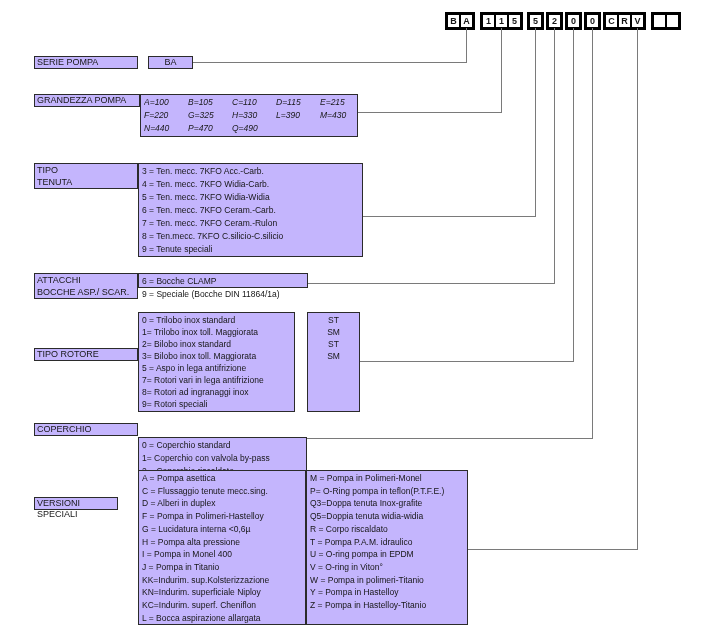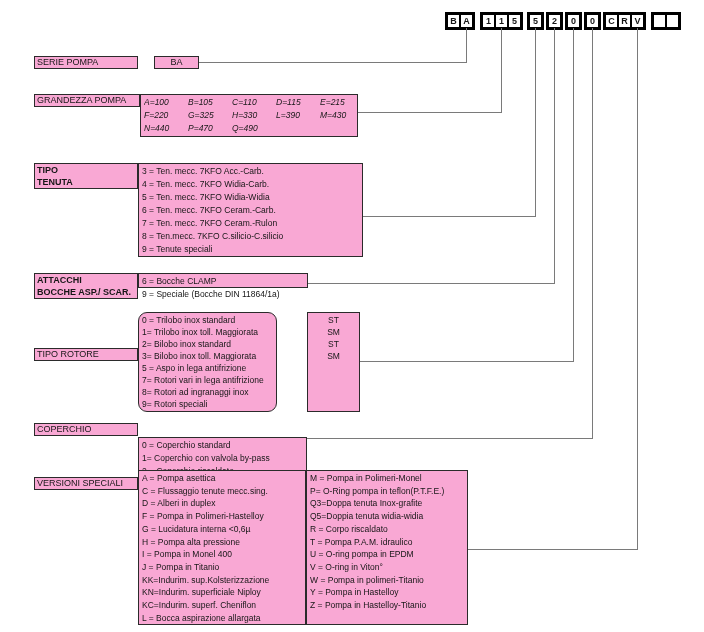--- a/index.html
+++ b/index.html
@@ -1,21 +1,21 @@
 <!DOCTYPE html>
 <html><head>
 <meta charset="utf-8">
 <style>
   html,body{margin:0;padding:0;background:#fff;}
   .page{position:relative;width:704px;height:632px;background:#fff;
         font-family:"Liberation Sans",sans-serif;font-size:9px;color:#161616;overflow:hidden;}
-  .box{position:absolute;border:1px solid #2b2b2b;box-sizing:border-box;background:#f9a8d4;}
+  .box{position:absolute;border:1px solid #2b2b2b;box-sizing:border-box;background:#c4b5fd;}
   .labelbox{padding:0 2px;}
   .one-line{height:13px;line-height:11px;}
-  .two-line{height:26px;line-height:12px;font-weight:bold;}
+  .two-line{height:26px;line-height:12px;}
   .valuebox{padding:1px 3px;}
   .row{white-space:nowrap;overflow:hidden;font-size:8.5px;line-height:13px;}
   .lh12 .row{line-height:12px;}
   .lh127 .row{line-height:12.7px;}
   .center .row{text-align:center;}
   .centertext{text-align:center;}
   .gcell{display:inline-block;width:44px;font-style:italic;}
   .codegroup{position:absolute;top:12px;border:2px solid #000;display:flex;background:#fff;}
   .codecell{width:11px;height:12px;border:1px solid #000;box-sizing:content-box;
             font-weight:bold;font-size:9px;line-height:12px;text-align:center;background:#fff;}
@@ -72,21 +72,21 @@
   <div class="hline" style="left:358px;top:112px;width:144px;"></div>
   <div class="hline" style="left:363px;top:216px;width:173px;"></div>
   <div class="hline" style="left:308px;top:283px;width:247px;"></div>
   <div class="hline" style="left:360px;top:361px;width:214px;"></div>
   <div class="hline" style="left:307px;top:438px;width:286px;"></div>
   <div class="hline" style="left:468px;top:549px;width:170px;"></div>
 
   <div class="box labelbox one-line" style="left:34px;top:56px;width:104px;">
     <span>SERIE POMPA</span>
   </div>
-  <div class="box one-line centertext" style="left:154px;top:56px;width:45px;line-height:11px;">
+  <div class="box one-line centertext" style="left:148px;top:56px;width:45px;line-height:11px;">
     <span>BA</span>
   </div>
 
   <div class="box labelbox one-line" style="left:34px;top:94px;width:106px;">
     <span>GRANDEZZA POMPA</span>
   </div>
   <div class="box valuebox" style="left:140px;top:94px;width:218px;height:43px;">
       <div class="row"><span class="gcell">A=100</span><span class="gcell">B=105</span><span class="gcell">C=110</span><span class="gcell">D=115</span><span class="gcell">E=215</span></div>
       <div class="row"><span class="gcell">F=220</span><span class="gcell">G=325</span><span class="gcell">H=330</span><span class="gcell">L=390</span><span class="gcell">M=430</span></div>
       <div class="row"><span class="gcell">N=440</span><span class="gcell">P=470</span><span class="gcell">Q=490</span></div>
@@ -111,21 +111,21 @@
     <span style="display:block">BOCCHE ASP./ SCAR.</span>
   </div>
   <div class="box valuebox" style="left:138px;top:273px;width:170px;height:15px;">
       <div class="row">6 = Bocche CLAMP</div>
       <div class="row">9 =  Speciale (Bocche DIN 11864/1a)</div>
     </div>
 
   <div class="box labelbox one-line" style="left:34px;top:312px;width:104px;margin-top:36px;">
     <span>TIPO ROTORE</span>
   </div>
-  <div class="box valuebox lh12" style="left:138px;top:312px;width:139px;height:100px;border-radius:9px;">
+  <div class="box valuebox lh12" style="left:138px;top:312px;width:157px;height:100px;">
       <div class="row">0 = Trilobo inox standard</div>
       <div class="row">1= Trilobo inox toll. Maggiorata</div>
       <div class="row">2= Bilobo inox standard</div>
       <div class="row">3= Bilobo inox toll. Maggiorata</div>
       <div class="row">5 = Aspo in lega antifrizione</div>
       <div class="row">7= Rotori vari in lega antifrizione</div>
       <div class="row">8= Rotori ad ingranaggi inox</div>
       <div class="row">9= Rotori speciali</div>
     </div>
   <div class="box valuebox lh12 center" style="left:307px;top:312px;width:53px;height:100px;">
@@ -141,21 +141,21 @@
 
   <div class="box labelbox one-line" style="left:34px;top:423px;width:104px;">
     <span>COPERCHIO</span>
   </div>
   <div class="box valuebox" style="left:138px;top:437px;width:169px;height:42px;">
       <div class="row">0 = Coperchio standard</div>
       <div class="row">1= Coperchio con valvola by-pass</div>
       <div class="row">2 = Coperchio riscaldato</div>
     </div>
 
-  <div class="box labelbox one-line" style="left:34px;top:477px;width:104px;">
+  <div class="box labelbox one-line" style="left:34px;top:497px;width:84px;">
     <span>VERSIONI SPECIALI</span>
   </div>
   <div class="box valuebox lh127" style="left:138px;top:470px;width:168px;height:155px;">
       <div class="row">A = Pompa asettica</div>
       <div class="row">C = Flussaggio tenute mecc.sing.</div>
       <div class="row">D = Alberi in duplex</div>
       <div class="row">F = Pompa in Polimeri-Hastelloy</div>
       <div class="row">G = Lucidatura interna &lt;0,6µ</div>
       <div class="row">H = Pompa alta pressione</div>
       <div class="row">I = Pompa in Monel 400</div>

